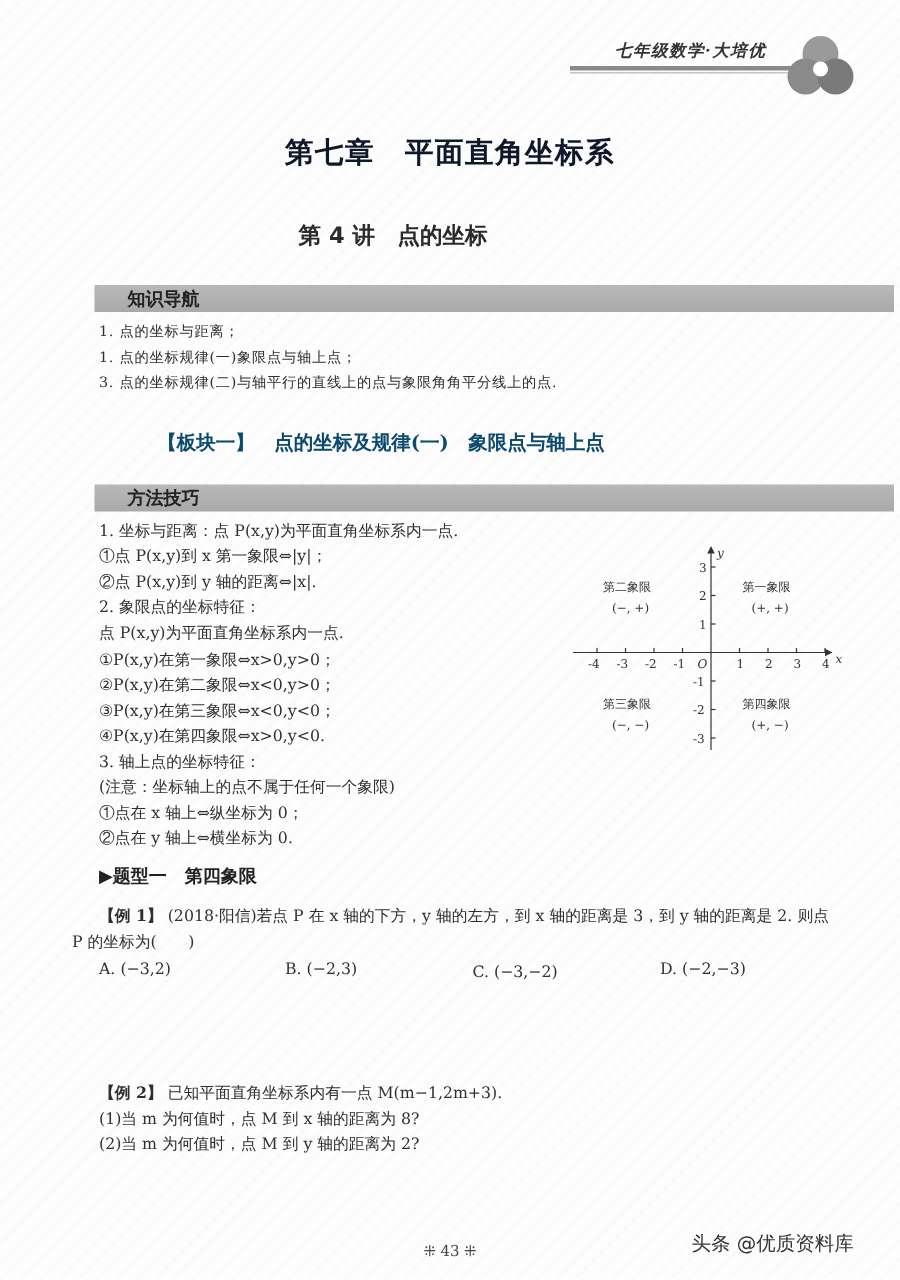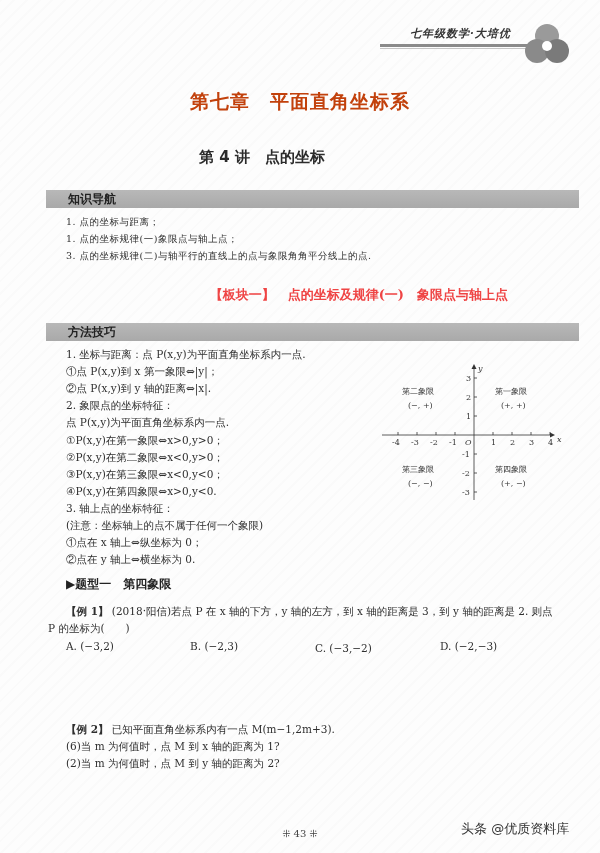--- a/index.html
+++ b/index.html
@@ -24,42 +24,42 @@
   }
   .header-rule2 {
     position: absolute; left: 380px; top: 48px; width: 170px; height: 1px;
     background: #c4c4c4;
   }
   .header-logo { position: absolute; left: 522px; top: 21px; width: 50px; height: 44px; }
 
   .chapter-title {
     position: absolute; left: 0; top: 89px; width: 600px; text-align: center;
     font-family: "DejaVu Sans", sans-serif; font-weight: bold;
-    font-size: 19px; color: #c2410c; letter-spacing: 1px;
+    font-size: 19px; color: #0f172a; letter-spacing: 1px;
   }
   .lecture-title {
     position: absolute; left: 0; top: 148px; width: 524px; text-align: center;
     font-family: "DejaVu Sans", sans-serif; font-weight: bold;
     font-size: 15px; color: #2b2b2b;
   }
   .section-bar {
-    position: absolute; left: 46px; width: 533px; height: 18px;
+    position: absolute; left: 63px; width: 533px; height: 18px;
     background: linear-gradient(180deg, #b8b8b8 0%, #a9a9a9 100%);
   }
   .section-bar span {
     position: absolute; left: 22px; top: 1px;
     font-family: "DejaVu Sans", sans-serif; font-weight: bold; font-size: 12px; color: #222;
   }
   .line {
     position: absolute; font-size: 10.5px; line-height: 14px; white-space: nowrap; color: #2f2f2f;
   }
   .nav-line { font-size: 9.5px; letter-spacing: 0.5px; }
   .block-title {
-    position: absolute; left: 0; top: 286px; width: 508px; text-align: right;
-    font-family: "DejaVu Serif", serif; font-weight: bold; font-size: 13px; color: #ef4444;
+    position: absolute; left: 0; top: 286px; width: 508px; text-align: center;
+    font-family: "DejaVu Serif", serif; font-weight: bold; font-size: 13px; color: #0c4a6e;
   }
   .qtype {
     position: absolute; left: 66px; top: 576px;
     font-family: "DejaVu Sans", sans-serif; font-weight: bold; font-size: 12px; color: #222;
   }
   .ex-label { font-weight: bold; }
   .chart { position: absolute; left: 378px; top: 362px; width: 200px; height: 140px; }
   .page-num {
     position: absolute; left: 0; top: 826px; width: 600px; text-align: center;
     font-size: 10px; color: #444;
@@ -171,17 +171,17 @@
 <div class="line" style="left:48px; top:621px">P 的坐标为(　　)</div>
 <div class="line" style="left:66px; top:639px">A. (−3,2)</div>
 <div class="line" style="left:190px; top:639px">B. (−2,3)</div>
 <div class="line" style="left:315px; top:641px">C. (−3,−2)</div>
 <div class="line" style="left:440px; top:639px">D. (−2,−3)</div>
 
 <div class="line" style="left:66px; top:722px">
   <span class="ex-label">【例 2】</span>
   <span>已知平面直角坐标系内有一点 M(m−1,2m+3).</span>
 </div>
-<div class="line" style="left:66px; top:739px">(6)当 m 为何值时，点 M 到 x 轴的距离为 1?</div>
+<div class="line" style="left:66px; top:739px">(1)当 m 为何值时，点 M 到 x 轴的距离为 8?</div>
 <div class="line" style="left:66px; top:756px">(2)当 m 为何值时，点 M 到 y 轴的距离为 2?</div>
 
 <div class="page-num">⁜ 43 ⁜</div>
 <div class="watermark">头条 @优质资料库</div>
 
 </body></html>

